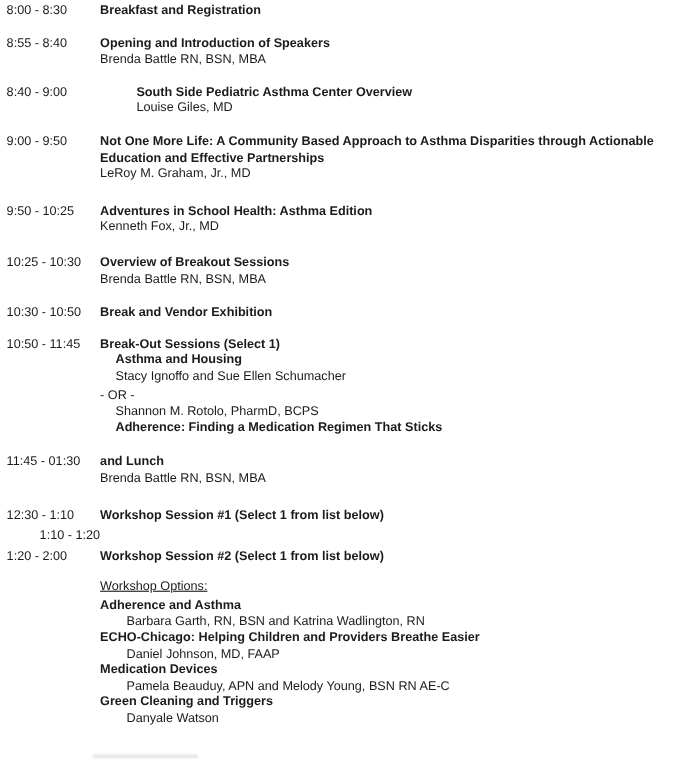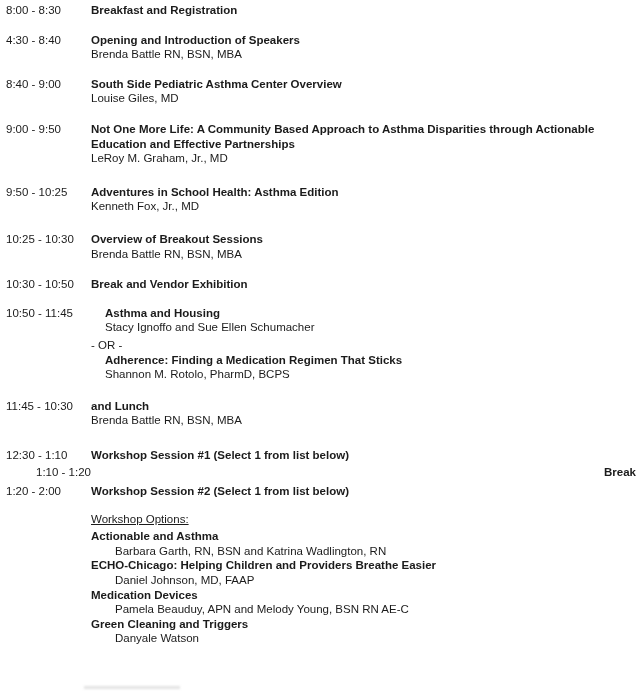--- a/index.html
+++ b/index.html
@@ -20,21 +20,21 @@
   }
   #schedule {
     padding: 3px 0 0 6px;
   }
   .row {
     display: flex;
     align-items: flex-start;
     margin-bottom: 15px;
   }
   
-  .row:nth-child(3)  { margin-bottom: 16px; }
+  .row:nth-child(3)  { margin-bottom: 16px; gap: 33px; }
   .row:nth-child(4)  { margin-bottom: 19px; }
   .row:nth-child(5)  { margin-bottom: 18px; }
   .row:nth-child(6)  { margin-bottom: 16px; }
   .row:nth-child(7)  { margin-bottom: 14px; }
   .row:nth-child(8)  { margin-bottom: 17px; }
   .row:nth-child(9)  { margin-bottom: 20px; }
   .row:nth-child(10) { margin-bottom: 3px; }
   .row:nth-child(11) { margin-bottom: 4px; text-align: right; }
   .row:nth-child(12) { margin-bottom: 13px; }
   .row:nth-child(13) { margin-bottom: 0; }
@@ -71,21 +71,21 @@
 
 <div id="schedule">
   <div class="row">
     <div class="time-cell">8:00 - 8:30</div>
     <div class="lines-cell">
         <div class="line b">Breakfast and Registration</div>
       </div>
   </div>
 
   <div class="row">
-    <div class="time-cell">4:30 - 8:40</div>
+    <div class="time-cell">8:55 - 8:40</div>
     <div class="lines-cell">
         <div class="line b">Opening and Introduction of Speakers</div>
         <div class="line">Brenda Battle RN, BSN, MBA</div>
       </div>
   </div>
 
   <div class="row">
     <div class="time-cell">8:40 - 9:00</div>
     <div class="lines-cell">
         <div class="line b">South Side Pediatric Asthma Center Overview</div>
@@ -121,62 +121,60 @@
   <div class="row">
     <div class="time-cell">10:30 - 10:50</div>
     <div class="lines-cell">
         <div class="line b">Break and Vendor Exhibition</div>
       </div>
   </div>
 
   <div class="row">
     <div class="time-cell">10:50 - 11:45</div>
     <div class="lines-cell">
+        <div class="line b">Break-Out Sessions (Select 1)</div>
         <div class="line b ind1">Asthma and Housing</div>
         <div class="line ind1">Stacy Ignoffo and Sue Ellen Schumacher</div>
         <div class="line gap">- OR -</div>
+        <div class="line ind1">Shannon M. Rotolo, PharmD, BCPS</div>
         <div class="line b ind1">Adherence: Finding a Medication Regimen That Sticks</div>
-        <div class="line ind1">Shannon M. Rotolo, PharmD, BCPS</div>
       </div>
   </div>
 
   <div class="row">
-    <div class="time-cell">11:45 - 10:30</div>
+    <div class="time-cell">11:45 - 01:30</div>
     <div class="lines-cell">
         <div class="line b">and Lunch</div>
         <div class="line">Brenda Battle RN, BSN, MBA</div>
       </div>
   </div>
 
   <div class="row">
     <div class="time-cell">12:30 - 1:10</div>
     <div class="lines-cell">
         <div class="line b">Workshop Session #1 (Select 1 from list below)</div>
       </div>
   </div>
 
   <div class="row">
     <div class="time-cell">1:10 - 1:20</div>
-    <div class="lines-cell">
-        <div class="line b">Break</div>
-      </div>
   </div>
 
   <div class="row">
     <div class="time-cell">1:20 - 2:00</div>
     <div class="lines-cell">
         <div class="line b">Workshop Session #2 (Select 1 from list below)</div>
       </div>
   </div>
 
   <div class="row">
     <div class="time-cell"></div>
     <div class="lines-cell">
         <div class="line u">Workshop Options:</div>
-        <div class="line b gap">Actionable and Asthma</div>
+        <div class="line b gap">Adherence and Asthma</div>
         <div class="line ind2">Barbara Garth, RN, BSN and Katrina Wadlington, RN</div>
         <div class="line b">ECHO-Chicago: Helping Children and Providers Breathe Easier</div>
         <div class="line ind2">Daniel Johnson, MD, FAAP</div>
         <div class="line b">Medication Devices</div>
         <div class="line ind2">Pamela Beauduy, APN and Melody Young, BSN RN AE-C</div>
         <div class="line b">Green Cleaning and Triggers</div>
         <div class="line ind2">Danyale Watson</div>
       </div>
   </div>
 </div>

